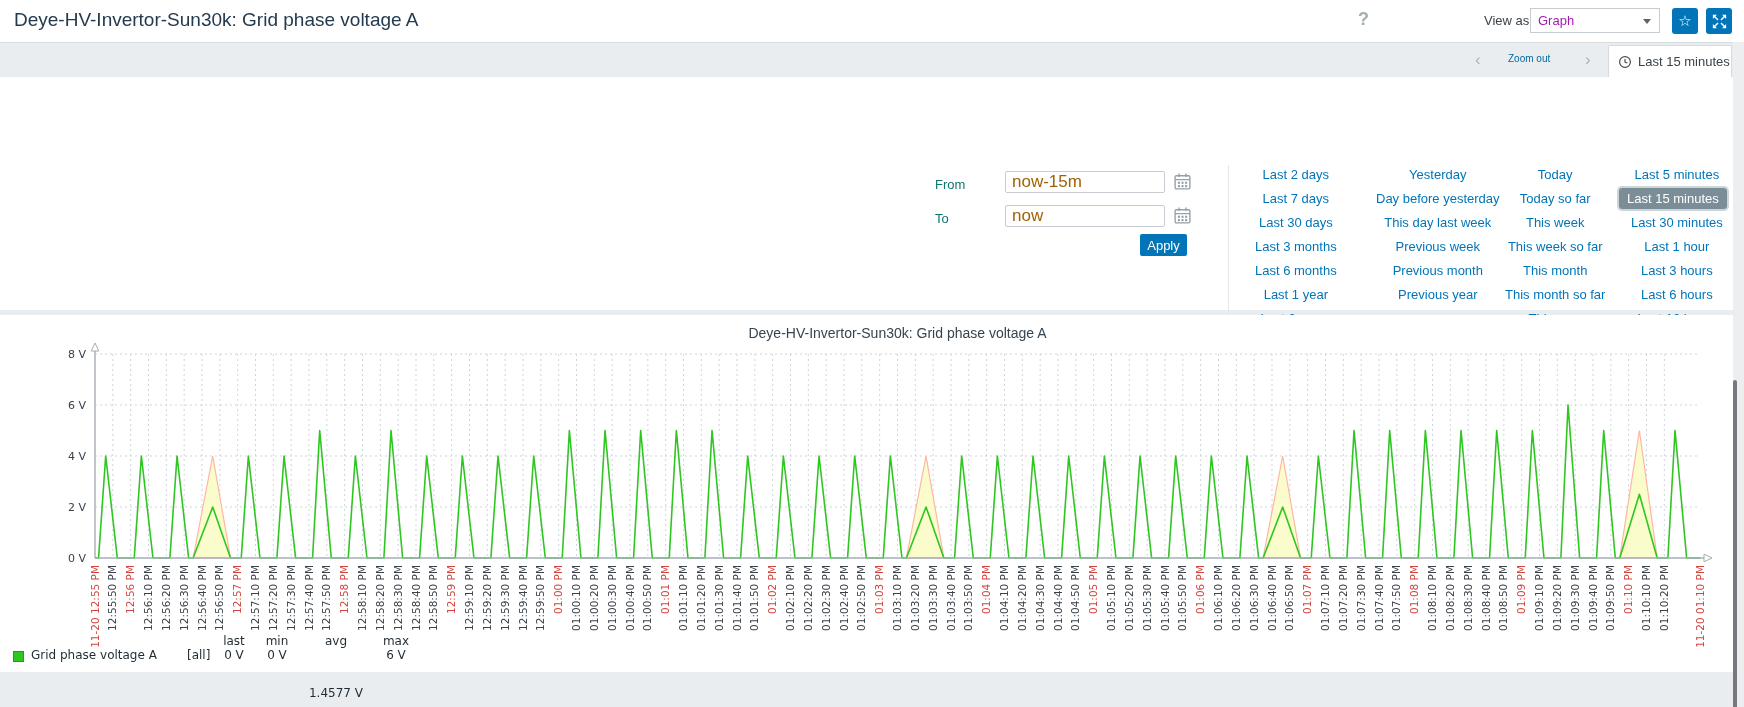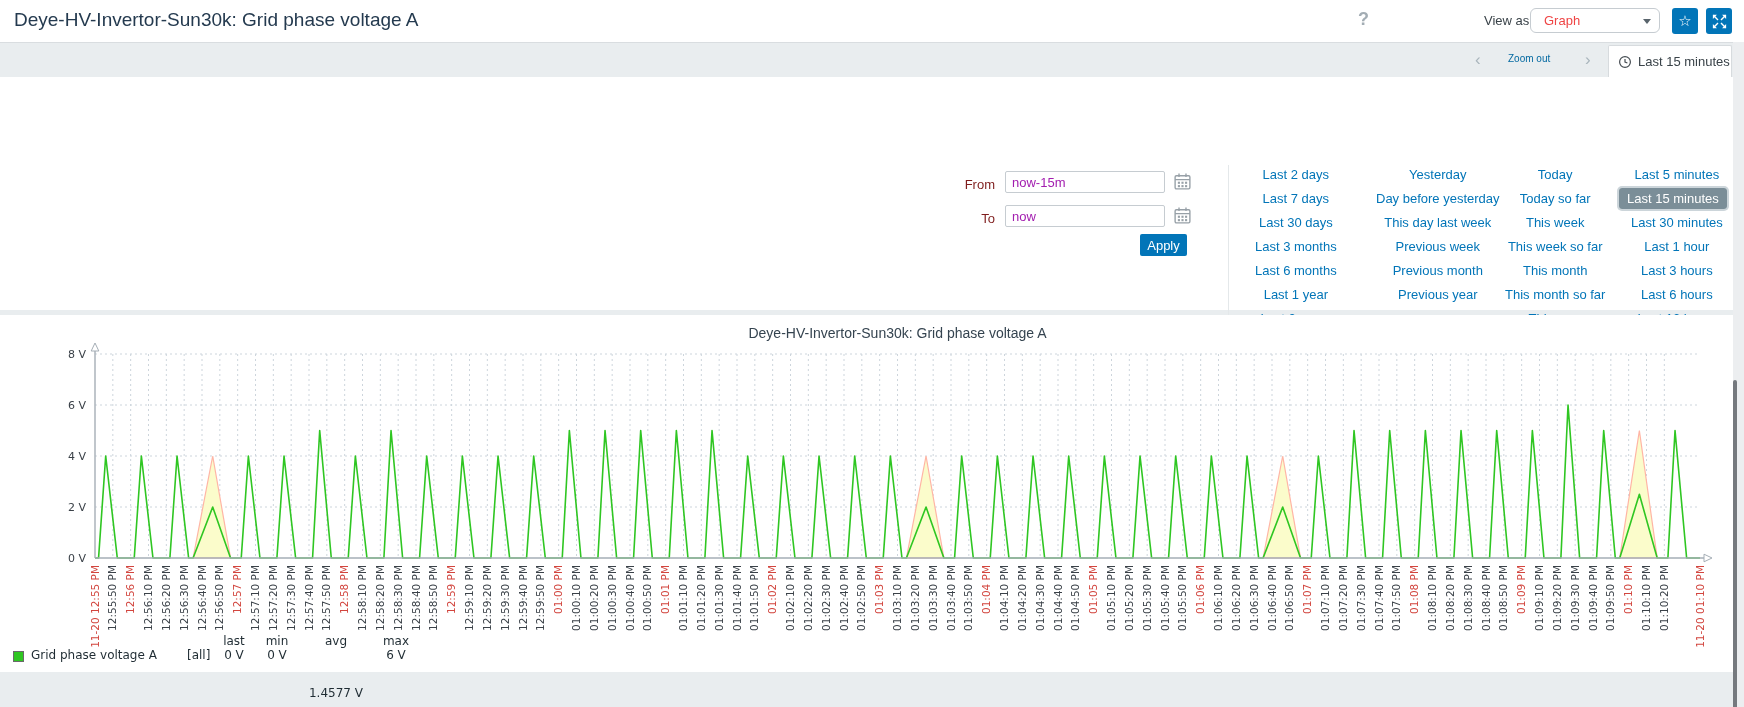--- a/index.html
+++ b/index.html
@@ -7,40 +7,40 @@
     width:1744px;height:707px;overflow:hidden;position:relative;
     background:#e9edef;
     font-family:"Liberation Sans", sans-serif;
     -webkit-font-smoothing:antialiased;
   }
   
   .header{position:absolute;left:0;top:0;width:1744px;height:42px;background:#fff;border-bottom:1px solid #d9dde0;}
   .page-title{position:absolute;left:14px;top:9px;font-size:19px;color:#243a4f;white-space:nowrap;}
   .help-icon{position:absolute;left:1358px;top:9px;font-size:18px;font-weight:bold;color:#a3adb4;cursor:pointer;}
   .viewas-label{position:absolute;left:1484px;top:13px;font-size:13px;color:#3a4349;}
-  .viewas-select{position:absolute;left:1530px;top:8px;width:130px;height:25px;border:1px solid #c6ccd1;border-radius:6px;background:#fff;font-size:13px;color:#ef4444;line-height:23px;padding-left:13px;box-sizing:border-box;cursor:pointer;}
+  .viewas-select{position:absolute;left:1530px;top:8px;width:130px;height:25px;border:1px solid #c6ccd1;border-radius:0;background:#fff;font-size:13px;color:#a21caf;line-height:23px;padding-left:7px;box-sizing:border-box;cursor:pointer;}
   .viewas-caret{position:absolute;right:8px;top:10px;width:0;height:0;border-left:4px solid transparent;border-right:4px solid transparent;border-top:5px solid #59646c;}
   .icon-btn{position:absolute;top:8px;width:26px;height:26px;background:#0275b8;border-radius:3px;display:flex;align-items:center;justify-content:center;cursor:pointer;}
   .fav-btn{left:1672px;}
   .full-btn{left:1706px;}
   .star-glyph{color:#fff;font-size:15px;line-height:15px;font-family:"DejaVu Sans",sans-serif;}
   
   .tabbar{position:absolute;left:0;top:43px;width:1744px;height:34px;}
   .chev{position:absolute;top:7px;font-size:17px;color:#a9b5bc;cursor:pointer;line-height:20px;}
   .chev-left{left:1475px;}
   .chev-right{left:1585px;}
   .zoomout{position:absolute;left:1508px;top:10px;font-size:10px;color:#0369a1;cursor:pointer;}
   .range-tab{position:absolute;left:1608px;top:2px;width:124px;height:32px;background:#fff;border:1px solid #d7dbde;border-bottom:none;border-radius:2px 2px 0 0;box-sizing:border-box;cursor:pointer;display:flex;align-items:center;gap:6px;padding-left:9px;}
   .range-tab-label{font-size:13px;color:#3a4349;white-space:nowrap;}
   
   .filter-panel{position:absolute;left:0;top:77px;width:1733px;height:233px;background:#fff;}
-  .f-label{position:absolute;width:60px;text-align:right;font-size:13px;color:#7f1d1d;}
+  .f-label{position:absolute;width:60px;font-size:13px;color:#0f766e;}
   .from-label{left:935px;top:100px;}
   .to-label{left:935px;top:134px;}
-  .f-input{position:absolute;left:1005px;width:160px;height:22px;border:1px solid #c6ccd1;border-radius:2px;font-size:13px;color:#a21caf;padding:0 6px;box-sizing:border-box;font-family:"Liberation Sans",sans-serif;}
+  .f-input{position:absolute;left:1005px;width:160px;height:22px;border:1px solid #c6ccd1;border-radius:2px;font-size:17px;color:#a16207;padding:0 6px;box-sizing:border-box;font-family:"Liberation Sans",sans-serif;}
   .from-input{top:94px;}
   .to-input{top:128px;}
   .cal-btn{position:absolute;left:1172px;width:20px;height:20px;background:none;border:none;padding:0;cursor:pointer;}
   .cal-from{top:95px;}
   .cal-to{top:129px;}
   .apply-btn{position:absolute;left:1140px;top:157px;width:47px;height:22px;background:#0275b8;color:#fff;border:none;border-radius:2px;font-size:13px;cursor:pointer;font-family:"Liberation Sans",sans-serif;}
   .v-divider{position:absolute;left:1228px;top:88px;width:1px;height:212px;background:#e4e8ea;}
   .qr-col{position:absolute;top:86px;text-align:center;}
   .qr-item{height:24px;line-height:24px;font-size:13px;color:#0275b8;white-space:nowrap;cursor:pointer;}
   .qr-item .chip{background:#7b8e98;color:#fff;border-radius:3px;padding:3px 8px;margin-left:-8px;box-shadow:0 0 0 2px #ccd5da;}

